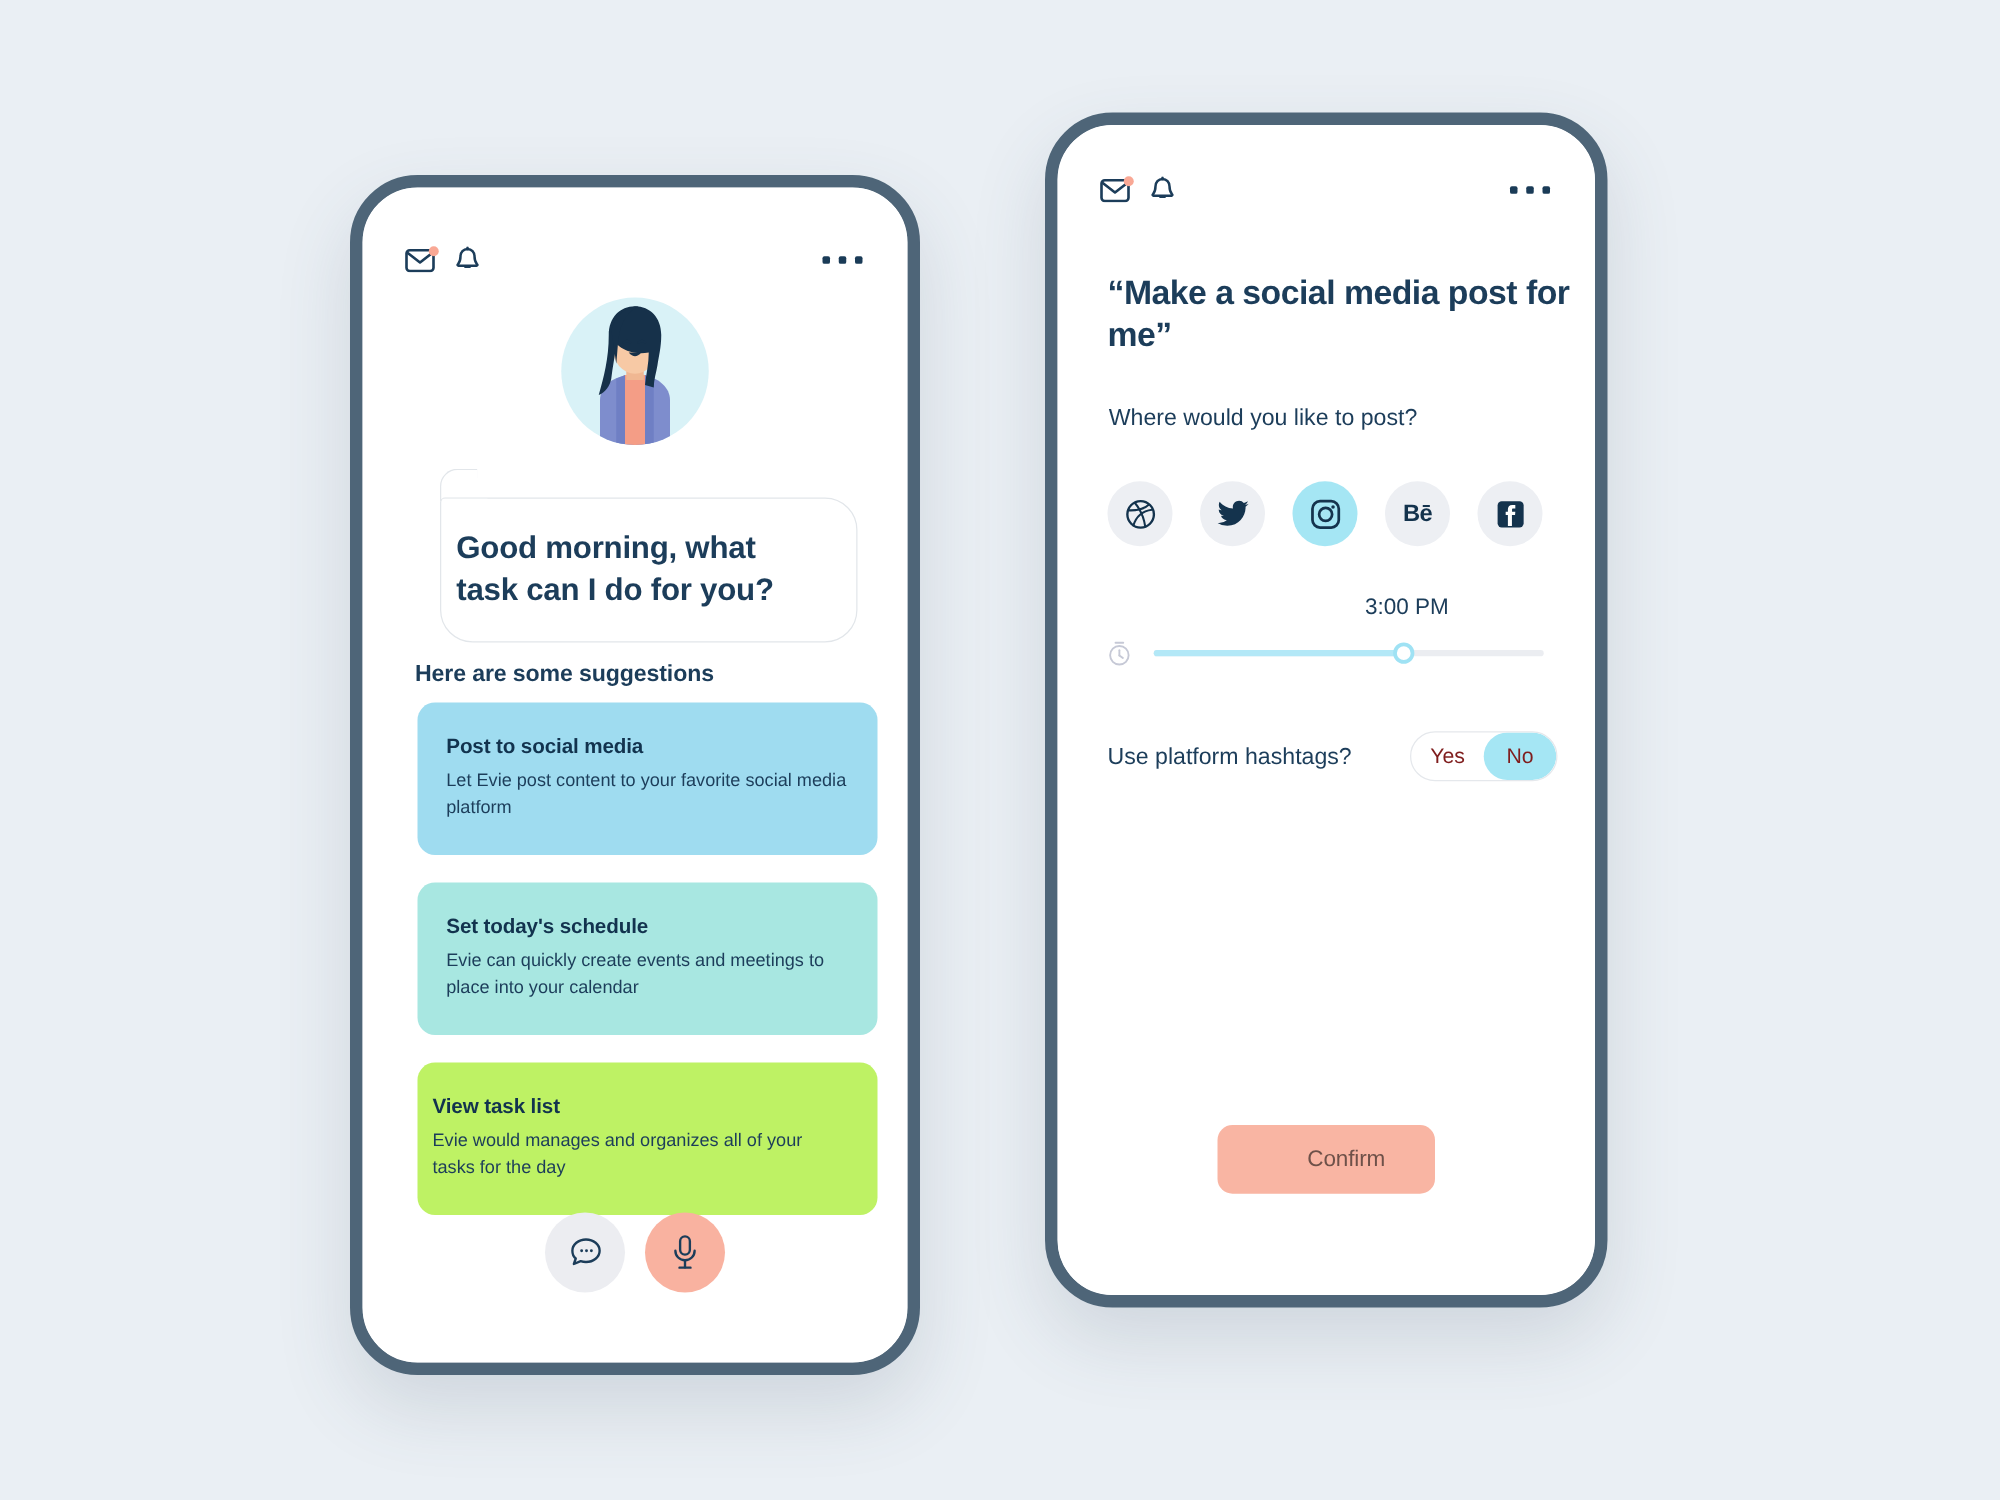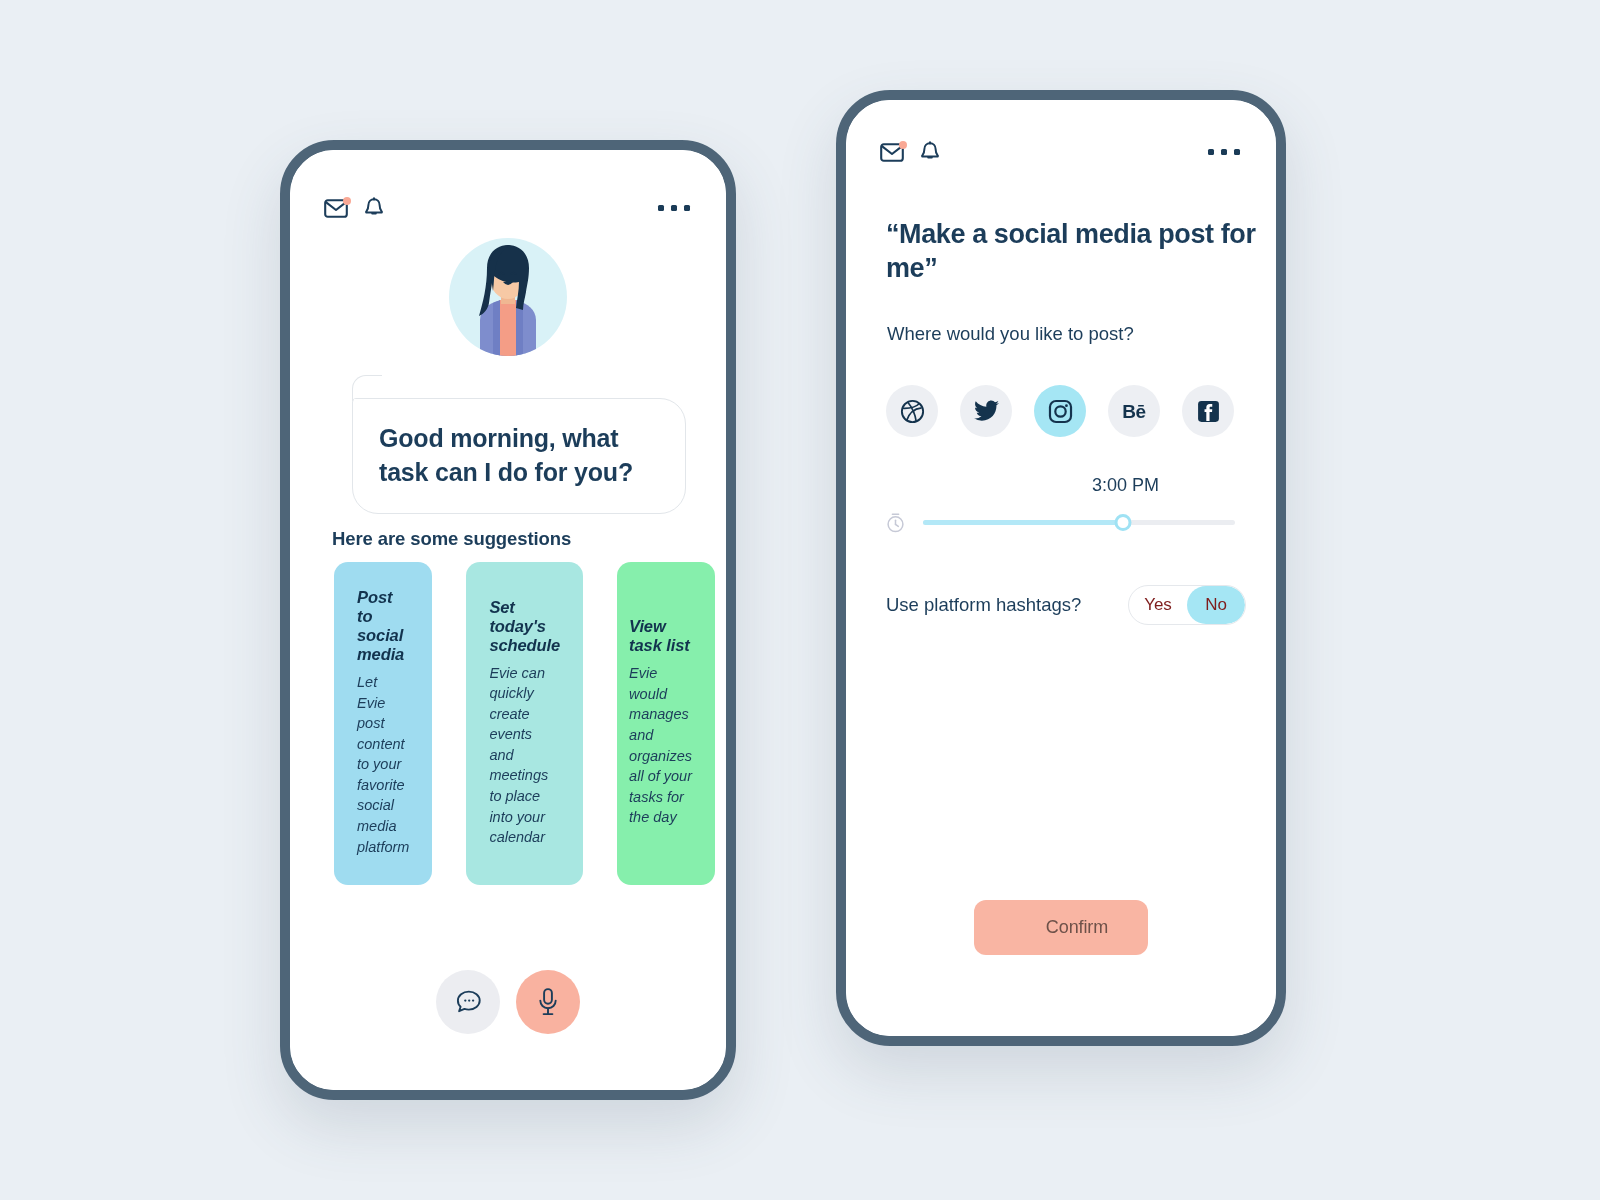--- a/index.html
+++ b/index.html
@@ -117,21 +117,21 @@
   .bubble {
     position: absolute;
     left: 62px;
     top: 248px;
     width: 334px;
     min-height: 104px;
     background: #ffffff;
     border: 1.5px solid #e2e6ea;
     border-radius: 26px;
     border-top-left-radius: 4px;
-    padding: 22px 26px 24px 26px;
+    padding: 22px 26px 24px 12px;
     display: flex;
   }
   .bubble-tail {
     position: absolute;
     left: -1px;
     top: -24px;
     width: 30px;
     height: 26px;
     border-left: 1.5px solid #e2e6ea;
     border-top: 1.5px solid #e2e6ea;
@@ -164,23 +164,22 @@
     color: #1c3d5a;
     letter-spacing: -0.1px;
   }
 
   .cards {
     position: absolute;
     left: 44px;
     top: 412px;
     width: 368px;
     display: flex;
-    flex-direction: row;
-    gap: 34px;
-    font-style: italic;
+    flex-direction: column;
+    gap: 22px;
   }
 
   .card {
     border-radius: 14px;
     padding: 26px 23px 28px 23px;
     min-height: 108px;
     display: flex;
     flex-direction: column;
     justify-content: center;
   }
@@ -458,21 +457,21 @@
 
       <div class="cards">
         <div class="card" style="background:#9fdcf0;">
           <div class="card-title">Post to social media</div>
           <div class="card-desc">Let Evie post content to your favorite social media platform</div>
         </div>
         <div class="card" style="background:#a8e7e1;">
           <div class="card-title">Set today's schedule</div>
           <div class="card-desc">Evie can quickly create events and meetings to place into your calendar</div>
         </div>
-        <div class="card" style="background:#86efac;padding-left:12px;">
+        <div class="card" style="background:#bef264;padding-left:12px;">
           <div class="card-title">View task list</div>
           <div class="card-desc">Evie would manages and organizes all of your tasks for the day</div>
         </div>
       </div>
 
       <div class="actions">
         <button class="action-btn action-chat">
           <span style="line-height:0;">
             <svg width="27" height="26" viewBox="0 0 27 26" fill="none">
               <path d="M13.8 2.6c6 0 10.9 4 10.9 9 0 5-4.9 9-10.9 9 -1.5 0-3-.25-4.3-.7 l-5.4 2.3 1.5-4.4 C3.6 16.2 2.9 14.2 2.9 11.6 2.9 6.6 7.8 2.6 13.8 2.6z" stroke="#1c3d5a" stroke-width="1.9" fill="none" stroke-linejoin="round"></path>

